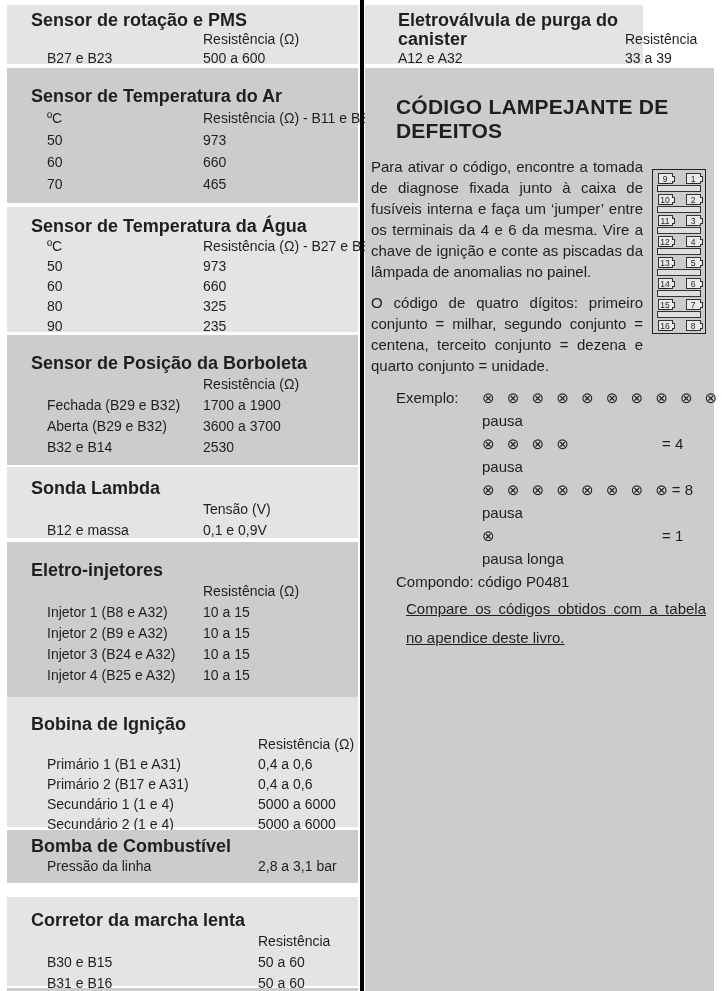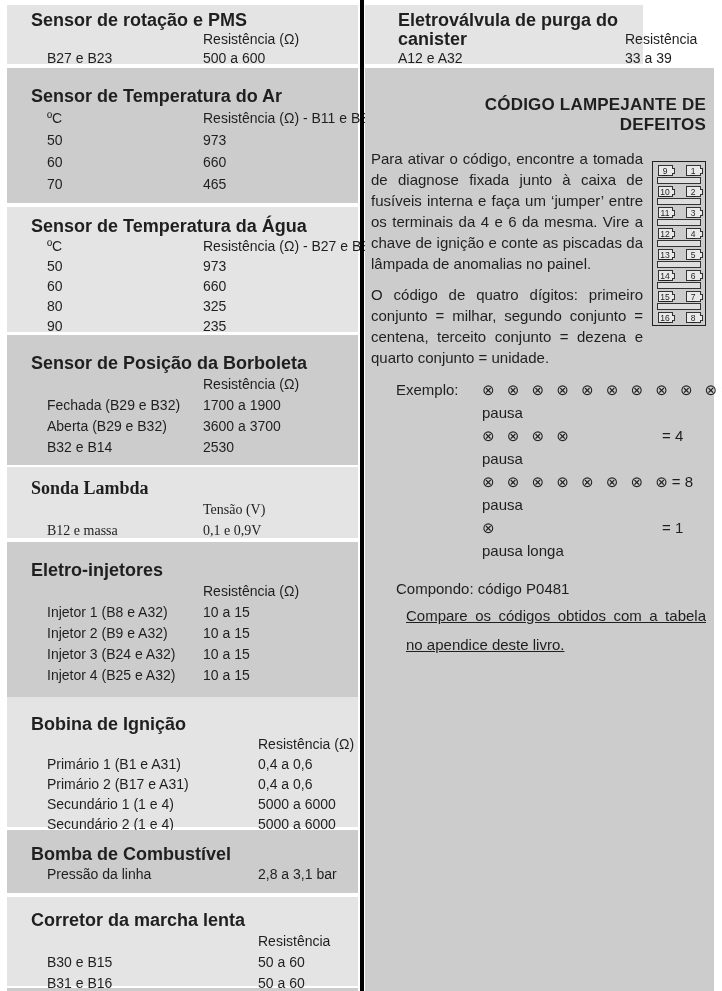--- a/index.html
+++ b/index.html
@@ -31,46 +31,45 @@
   .trow{position:relative;}
   .trow .c1{position:absolute;left:40px;white-space:nowrap;}
   .trow .c2{position:absolute;left:163px;white-space:nowrap;margin-left:33px;}
   .block.wideval .trow .c2{left:218px;}
 
   
   .lb0{top:5px;height:59px;padding-top:6px;}   .lb0 .trow,.lb0 .block-title{height:19px;line-height:19px;}
   .lb1{top:68px;height:135px;padding-top:17px;}.lb1 .trow,.lb1 .block-title{height:22px;line-height:22px;}
   .lb2{top:207px;height:125px;padding-top:9px;}.lb2 .trow,.lb2 .block-title{height:20px;line-height:20px;}
   .lb3{top:335px;height:130px;padding-top:18px;}.lb3 .trow,.lb3 .block-title{height:21px;line-height:21px;}
-  .lb4{top:467px;height:71px;padding-top:11px;}.lb4 .trow,.lb4 .block-title{height:21px;line-height:21px;font-family:Liberation Serif, serif;}
+  .lb4{top:467px;height:71px;padding-top:11px;}.lb4 .trow,.lb4 .block-title{height:21px;line-height:21px;}
   .lb5{top:542px;height:176px;padding-top:18px;}.lb5 .trow,.lb5 .block-title{height:21px;line-height:21px;}
   .lb6{top:697px;height:130px;padding-top:17px;}.lb6 .trow,.lb6 .block-title{height:20px;line-height:20px;}
-  .lb7{top:830px;height:63px;padding-top:14px;}.lb7 .trow,.lb7 .block-title{height:20px;line-height:20px;}
+  .lb7{top:830px;height:53px;padding-top:6px;}.lb7 .trow,.lb7 .block-title{height:20px;line-height:20px;}
   .lb8{top:897px;height:89px;padding-top:13px;}.lb8 .trow,.lb8 .block-title{height:21px;line-height:21px;}
   .bottom-strip{position:absolute;left:7px;top:988px;width:351px;height:3px;background:var(--dark,#ccc);}
 
   
   .rb0{left:365px;width:278px;top:5px;height:59px;padding-top:6px;}
   .rb0 .trow,.rb0 .block-title{height:19px;line-height:19px;}
   .rb0 .block-title{margin-left:33px;}
   .rb0 .trow .c1{left:33px;}
   .rb0 .trow .c2{left:227px;}
 
   .code-section{
     position:absolute;left:365px;top:68px;width:349px;height:923px;
     background:var(--dark,#cccccc);
     box-sizing:border-box;
     padding:27px 8px 0 6px;
     font-size:15px;
   }
   .code-heading{
-    font-weight:bold;font-size:17px;
+    font-weight:bold;font-size:21px;
     margin:0 0 13px 25px;
     letter-spacing:0.2px;
-    text-align:right;
   }
   .code-body{overflow:visible;}
   .code-body p{margin:0 0 10px 0;text-align:justify;line-height:21px;}
 
   
   .connector{
     float:right;
     width:54px;height:165px;
     margin:13px 0 6px 9px;
     border:1px solid #222;
@@ -97,21 +96,21 @@
     border:1px solid #333;background:#dedede;
     box-sizing:border-box;
   }
 
   
   .example{margin:6px 0 0 25px;}
   .ex-row{display:grid;grid-template-columns:86px 1fr 44px;height:23px;line-height:23px;align-items:center;}
   .ex-label{white-space:nowrap;}
   .symbols{font-size:15px;letter-spacing:4px;white-space:nowrap;}
   .ex-result{text-align:left;white-space:nowrap;}
-  .compondo{margin:16px 0 2px 25px;line-height:21px;}
+  .compondo{margin:1px 0 2px 25px;line-height:21px;}
   .compare{margin:0 0 0 35px;text-align:justify;line-height:29px;text-decoration:underline;}
 </style>
 </head>
 <body>
 
 <div class="page">
   <div id="left-column">
       <div class="block lb0 light">
         <h3 class="block-title">Sensor de rotação e PMS</h3>
         <div class="trow">

